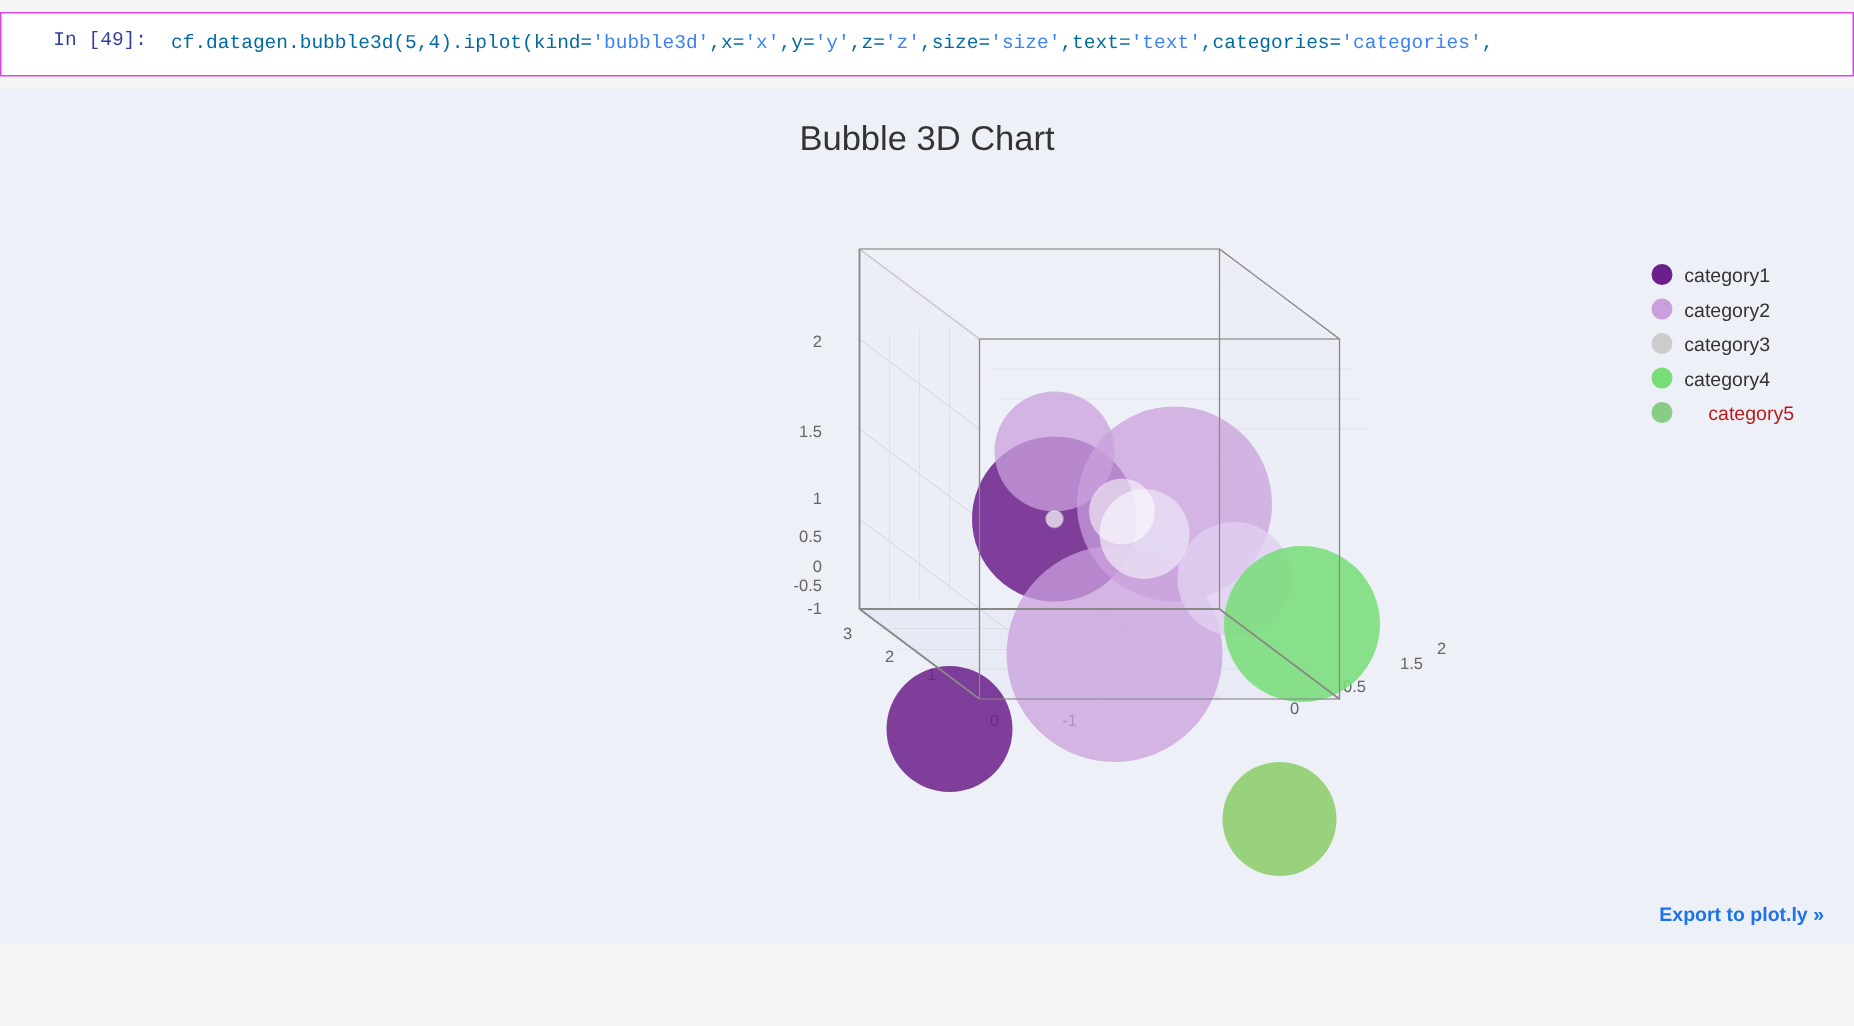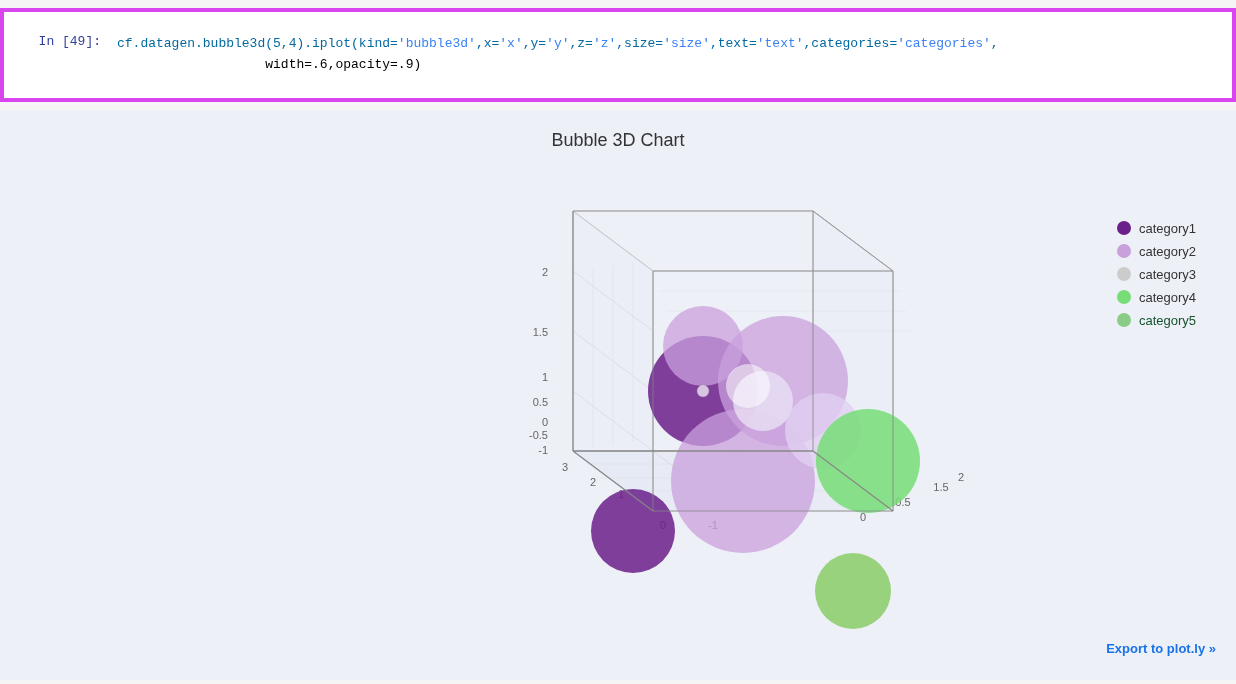--- a/index.html
+++ b/index.html
@@ -6,22 +6,22 @@
     body {
       font-family: 'Courier New', monospace;
       background: #f5f5f5;
       width: 1236px;
       min-height: 684px;
     }
 
     .code-cell {
       display: flex;
       background: #fff;
-      border: 4px solid #d946ef;
-      padding: 22px 0;
+      border: 1px solid #d946ef;
+      padding: 10px 0;
       margin: 8px 0;
     }
 
     .cell-label {
       color: #303f9f;
       font-size: 13px;
       min-width: 105px;
       padding: 0 8px;
       text-align: right;
       flex-shrink: 0;
@@ -37,21 +37,21 @@
       background: #eef0f8;
       margin: 0;
       padding: 20px;
       min-height: 570px;
       position: relative;
     }
 
     .chart-title {
       text-align: center;
       font-family: Arial, sans-serif;
-      font-size: 18px;
+      font-size: 23px;
       font-weight: normal;
       color: #333;
       margin-bottom: 10px;
     }
 
     .chart-container {
       display: flex;
       justify-content: center;
       align-items: flex-start;
       position: relative;
@@ -78,49 +78,47 @@
       border-radius: 50%;
       margin-right: 8px;
       flex-shrink: 0;
     }
 
     .legend-label {
       color: #333;
     }
 
     .legend-label.dim {
-      color: #14532d;
+      color: #b91c1c;
+      margin-left: 16px;
     }
 
     .export-link {
       position: absolute;
-      bottom: 24px;
+      bottom: 12px;
       right: 20px;
       font-family: Arial, sans-serif;
       font-size: 13px;
       color: #1a73e8;
       font-weight: bold;
       cursor: pointer;
       text-decoration: none;
     }
 
     .code-span-red { color: #3b82f6; }
     .code-span-black { color: #0369a1; }
   </style>
 </head>
 <body>
 
 <div class="code-cell">
   <div class="cell-label">In [49]:</div>
   <div class="code-content">
     <div>
       <span class="code-span-black">cf.datagen.bubble3d(5,4).iplot(kind=</span><span class="code-span-red">'bubble3d'</span><span class="code-span-black">,x=</span><span class="code-span-red">'x'</span><span class="code-span-black">,y=</span><span class="code-span-red">'y'</span><span class="code-span-black">,z=</span><span class="code-span-red">'z'</span><span class="code-span-black">,size=</span><span class="code-span-red">'size'</span><span class="code-span-black">,text=</span><span class="code-span-red">'text'</span><span class="code-span-black">,categories=</span><span class="code-span-red">'categories'</span><span class="code-span-black">,</span>
-    </div>
-    <div>
-      &nbsp;&nbsp;&nbsp;&nbsp;&nbsp;&nbsp;&nbsp;&nbsp;&nbsp;&nbsp;&nbsp;&nbsp;&nbsp;&nbsp;&nbsp;&nbsp;&nbsp;&nbsp;&nbsp;width=.6,opacity=.9)
     </div>
   </div>
 </div>
 
 <div class="chart-area">
   <div class="chart-title">Bubble 3D Chart</div>
 
   <div class="chart-container">
 
     <svg width="850" height="460" viewBox="0 0 850 460" style="overflow: visible;">

